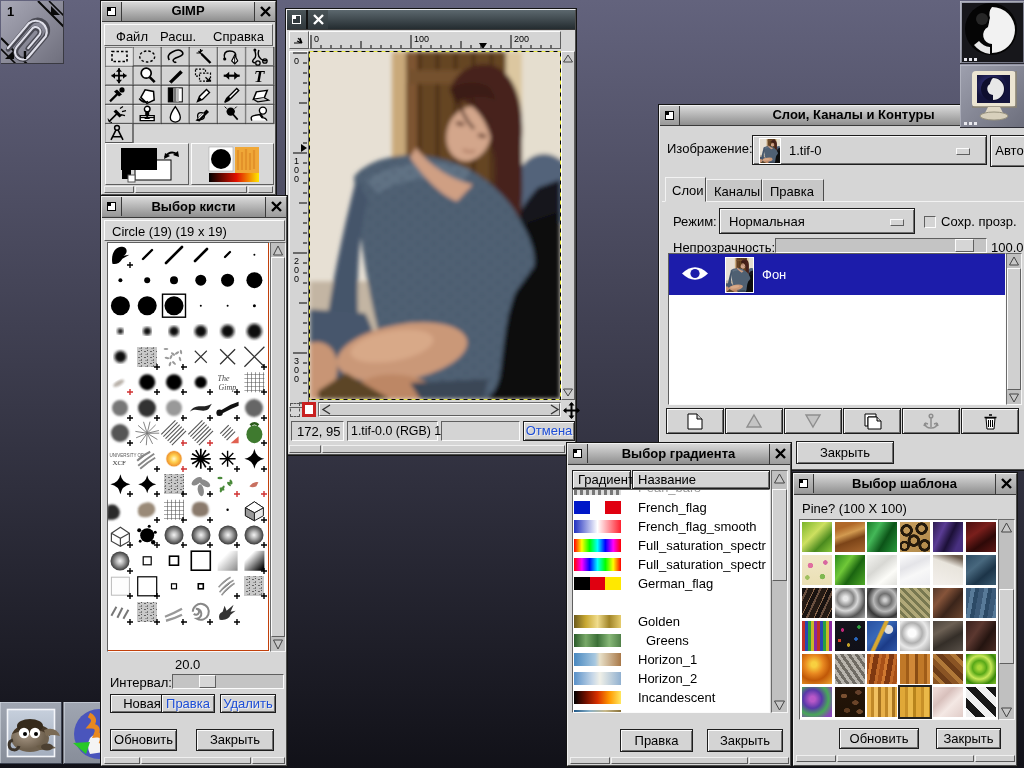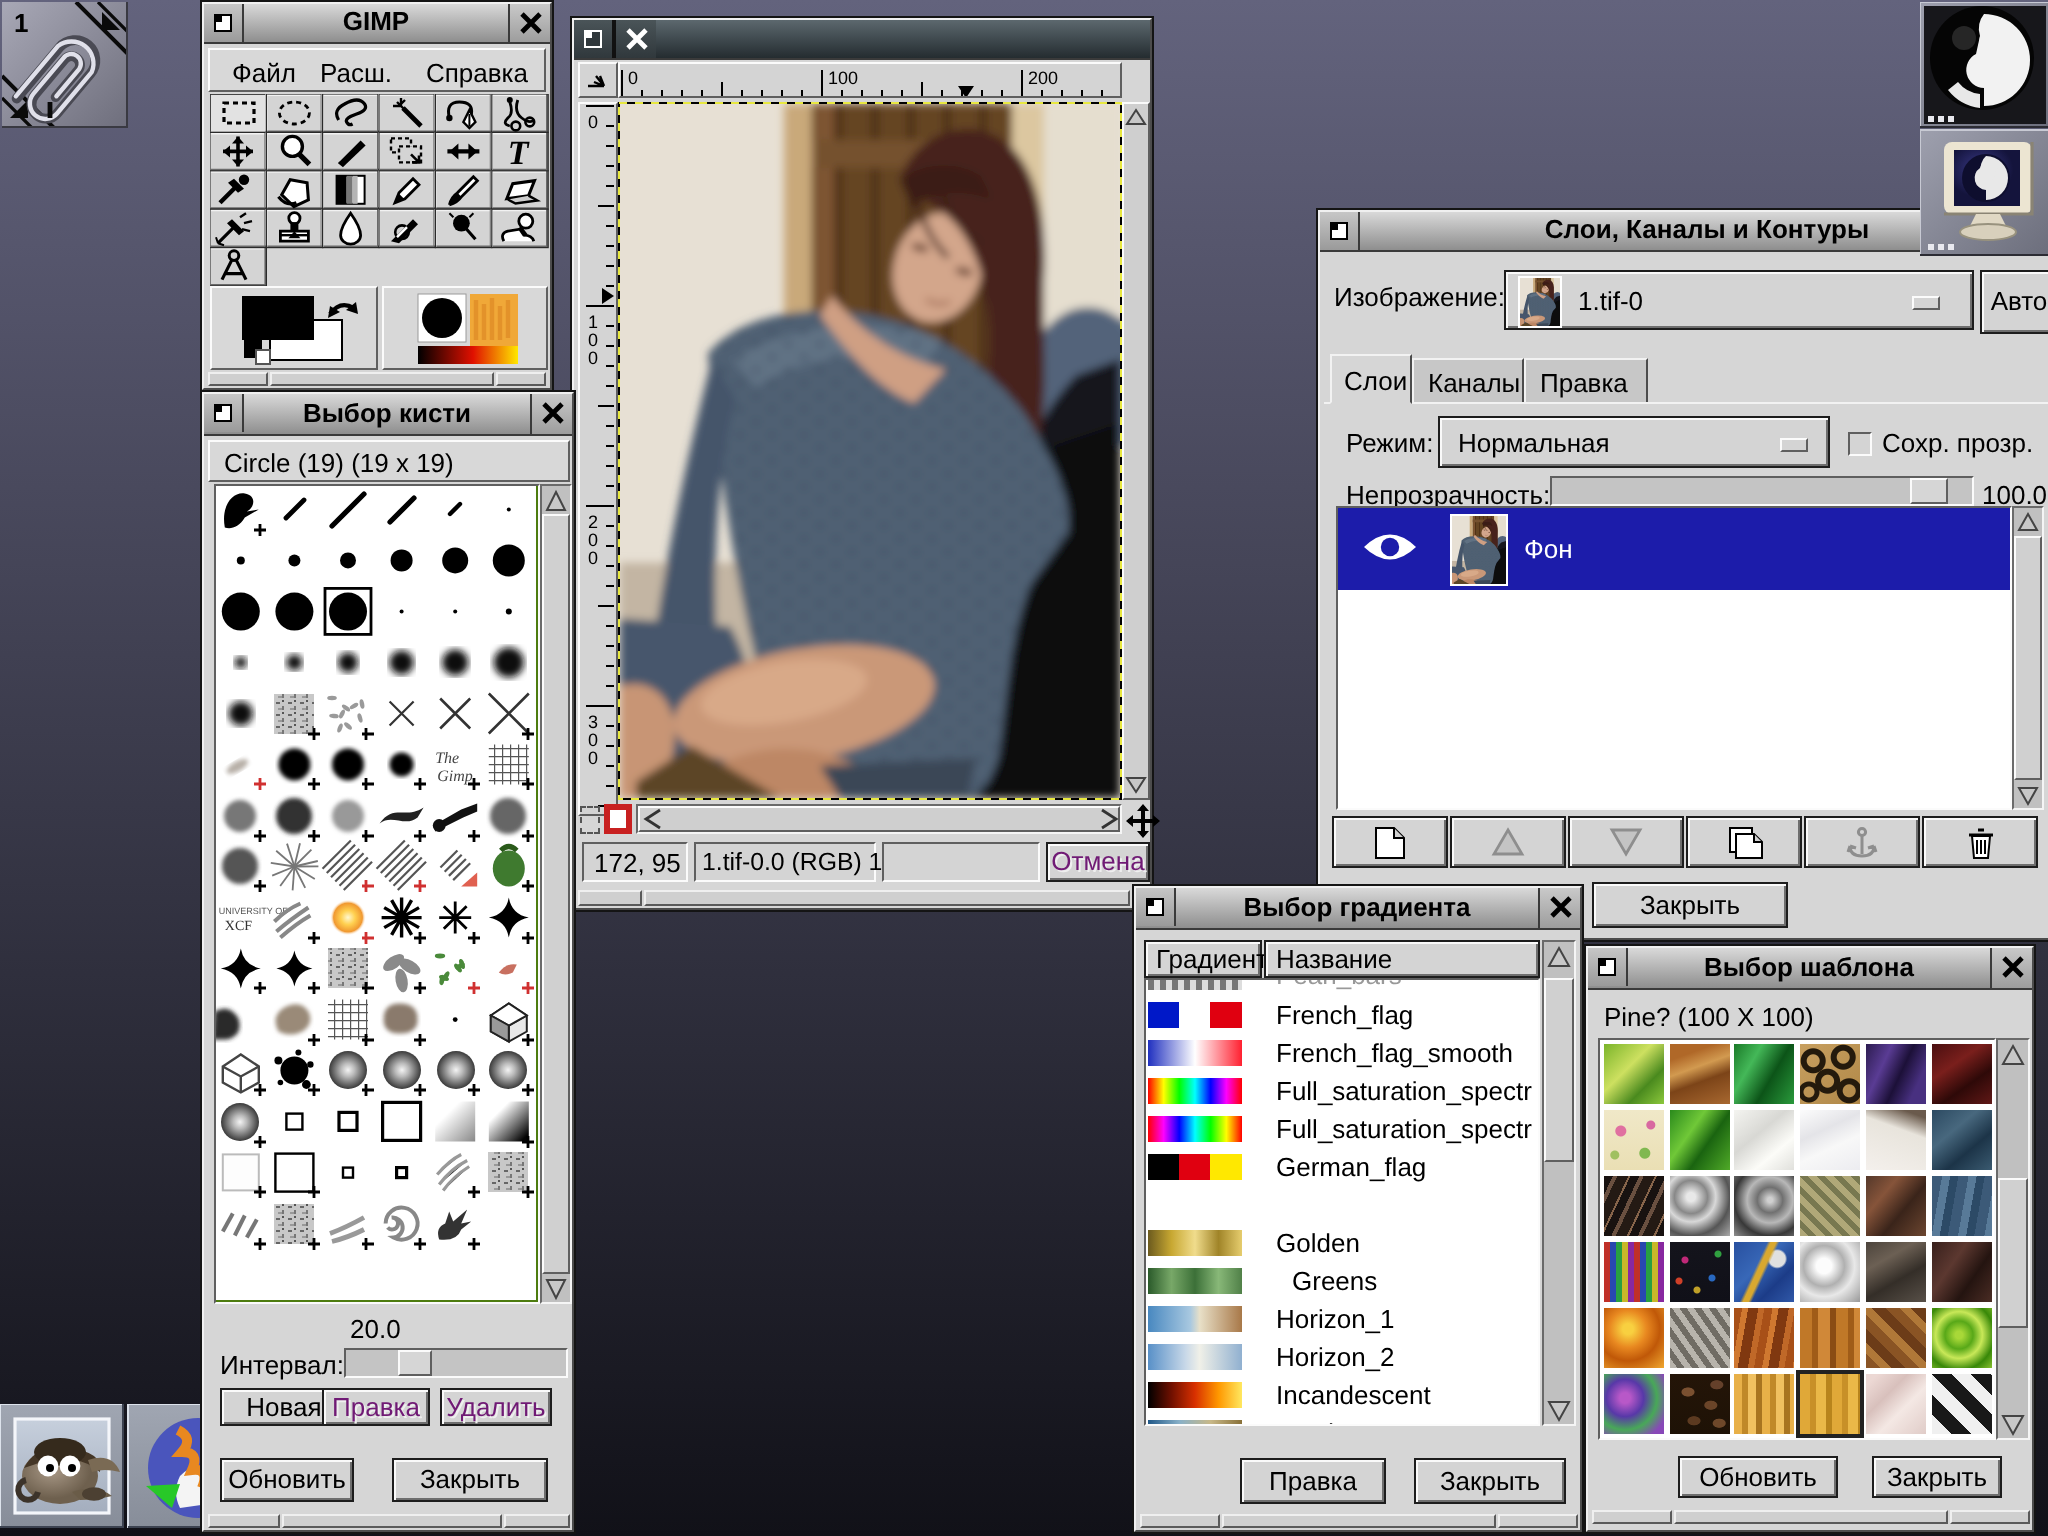--- a/index.html
+++ b/index.html
@@ -10,21 +10,21 @@
 .mb{width:20px;height:19px;background:linear-gradient(#c6c6c6,#9a9a9a);border-right:1px solid #3a3a3a;position:relative;flex:none}
 .mb i{position:absolute;left:5px;top:5px;width:9px;height:9px;border:1px solid #000;background:#fff}
 .mb i::before{content:"";position:absolute;left:0;top:0;width:3px;height:3px;background:#000}
 #imgwin .mb i::before{background:#fff}
 .tt{flex:1;text-align:center;font-weight:bold;font-size:13px;line-height:18px;overflow:hidden;white-space:nowrap}
 .xb{width:21px;height:19px;background:linear-gradient(#c9c9c9,#9d9d9d);border-left:1px solid #3a3a3a;position:relative;flex:none}
 .xb svg{position:absolute;left:4px;top:3px}
 .b{position:absolute;background:#d4d4d4;border:1px solid #1d1d1d;box-shadow:inset 1px 1px 0 #fafafa,inset -1px -1px 0 #6e6e6e;font-size:13px;text-align:center}
 .sk{position:absolute;border:1px solid;border-color:#5f5f5f #fbfbfb #fbfbfb #5f5f5f;background:#fff}
 .rs{position:absolute;border:1px solid;border-color:#fbfbfb #5f5f5f #5f5f5f #fbfbfb}
-.dis{color:#701a75;text-shadow:1px 1px 0 #efefef}
+.dis{color:#1d4ed8;text-shadow:1px 1px 0 #efefef}
 .t13{font-size:13px;line-height:15px;position:absolute;white-space:nowrap}
 .sbv{position:absolute;background:#c0c0c0;border:1px solid;border-color:#6a6a6a #f5f5f5 #f5f5f5 #6a6a6a}
 .strip{position:absolute;background:#cfcfcf;border:1px solid;border-color:#efefef #5a5a5a #5a5a5a #efefef}
 </style></head>
 <body>
 
 <div id="clip" class="a" style="left:1px;top:1px;width:63px;height:63px">
 <svg width="63" height="63" viewBox="0 0 63 63">
   <defs>
         <linearGradient id="clipbg" x1="0" y1="0" x2="1" y2="1">
@@ -764,21 +764,21 @@
       <div class="xb" style="height:20px">
         <svg width="13" height="13" viewBox="0 0 13 13">
           <path d="M2 2 L11 11 M11 2 L2 11" stroke="#000" stroke-width="2.4"></path>
         </svg>
       </div>
     </div>
   <div id="brushbody">
     <div class="rs" style="left:2px;top:23px;width:181px;height:21px;background:#d8d8d8">
         <span class="t13" style="left:7px;top:3px">Circle (19)  (19 x 19)</span>
       </div>
-    <div class="a" style="left:5px;top:45px;width:163px;height:410px;background:#4d7c0f">
+    <div class="a" style="left:5px;top:45px;width:163px;height:410px;background:#c2410c">
         <svg width="161" height="408" viewBox="0 0 161 408" style="display:block">
           <defs>
             <filter id="bbl1">
               <feGaussianBlur stdDeviation="1"></feGaussianBlur>
             </filter>
 <filter id="bbl2">
               <feGaussianBlur stdDeviation="1.8"></feGaussianBlur>
             </filter>
 <pattern id="grid5" width="4" height="4" patternUnits="userSpaceOnUse">
               <rect width="4" height="4" fill="#fff"></rect>

